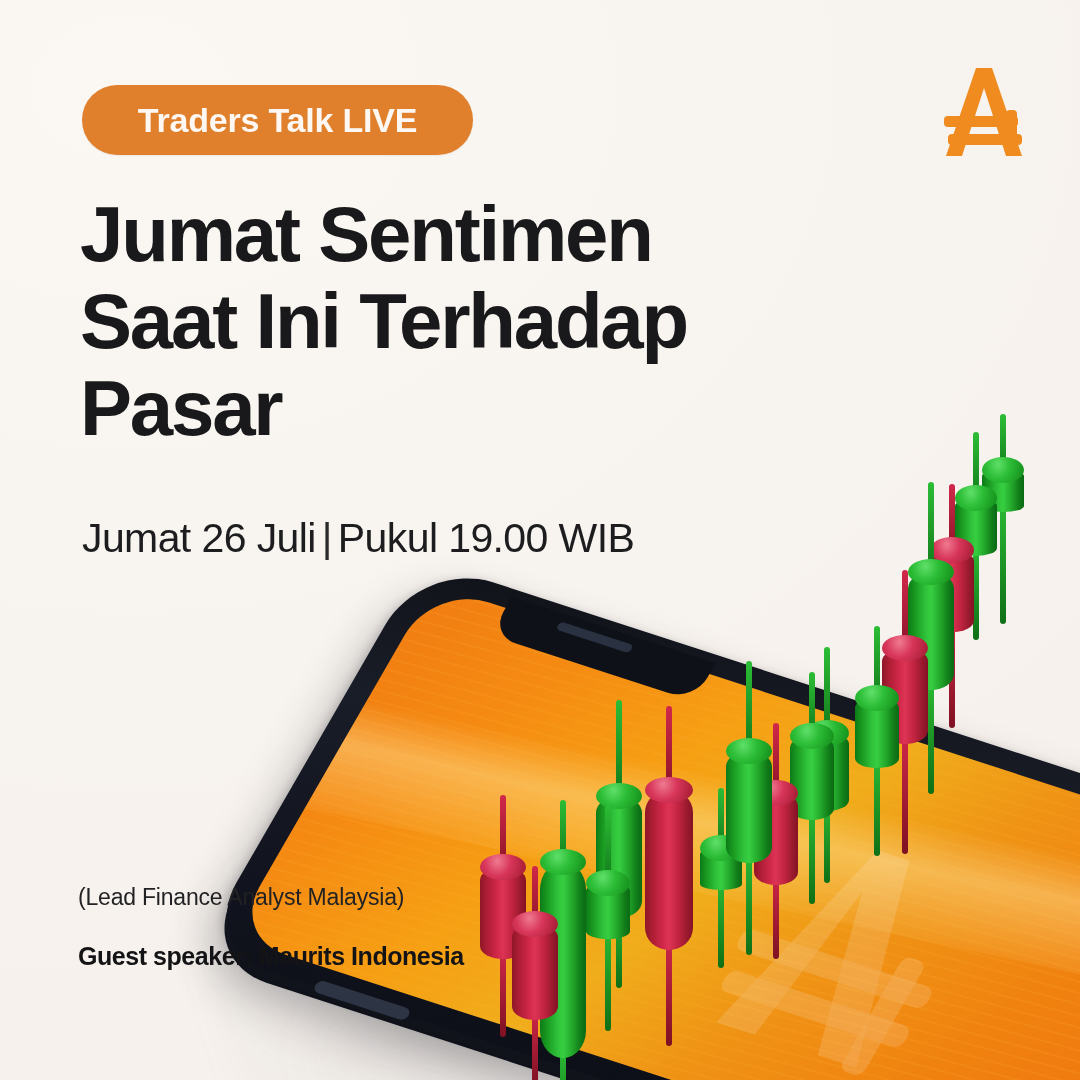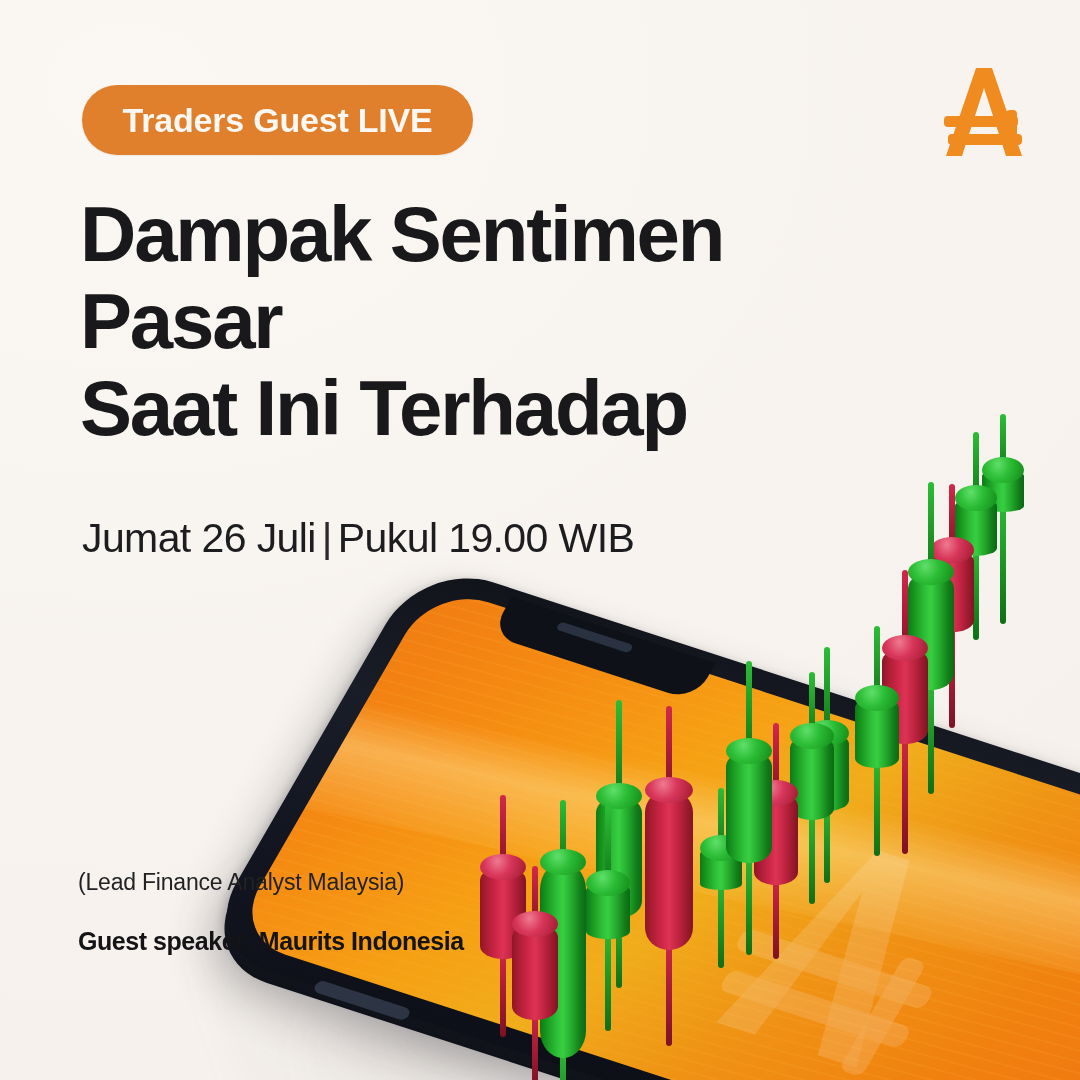--- a/index.html
+++ b/index.html
@@ -144,21 +144,21 @@
     letter-spacing: -0.45px;
     line-height: 1.22;
     white-space: nowrap;
   }
   .credit-role {
     color: #222225;
     font-size: 23px;
     font-weight: 400;
     letter-spacing: -0.2px;
     line-height: 1.3;
-    margin-top: 3px;
+    margin-top: 18px;
     white-space: nowrap;
   }
 
   
   .phone-wrap {
     position: absolute;
     left: 330px;
     top: 600px;
     width: 900px;
     height: 560px;
@@ -440,34 +440,34 @@
       </div>
       <div class="candle g" style="left: 982px; top: 414px; width: 42px; height: 210px; z-index: 12;">
         <div class="wick up" style="height: 70px;"></div>
         <div class="wick down" style="height: 126px;"></div>
         <div class="body" style="top: 56px; height: 42px;"></div>
         <div class="cap" style="top: 43px;"></div>
       </div>
     </div>
 
   <div class="badge">
-    <span class="badge-label">Traders Guest LIVE</span>
+    <span class="badge-label">Traders Talk LIVE</span>
   </div>
 
   <svg class="logo" viewBox="0 0 96 100">
     <path d="M10 94 L40 6 L56 6 L86 94 L70 94 L48 26 L26 94 Z" fill="#ef8b1f"></path>
     <rect x="8" y="54" width="74" height="11" rx="4" fill="#ef8b1f"></rect>
     <rect x="12" y="72" width="74" height="11" rx="4" fill="#ef8b1f"></rect>
     <rect x="70" y="48" width="11" height="46" rx="4" fill="#ef8b1f"></rect>
   </svg>
 
   <div class="headline">
-    <span class="headline-line">Dampak Sentimen</span>
+    <span class="headline-line">Jumat Sentimen</span>
+    <span class="headline-line">Saat Ini Terhadap</span>
     <span class="headline-line">Pasar</span>
-    <span class="headline-line">Saat Ini Terhadap</span>
   </div>
 
   <div class="dateline">
     <span>Jumat 26 Juli</span><span class="sep">|</span><span>Pukul 19.00 WIB</span>
   </div>
 
   <div class="credits">
     <div class="credit-block">
       <div class="credit-role">(Lead Finance Analyst Malaysia)</div>
     </div>

